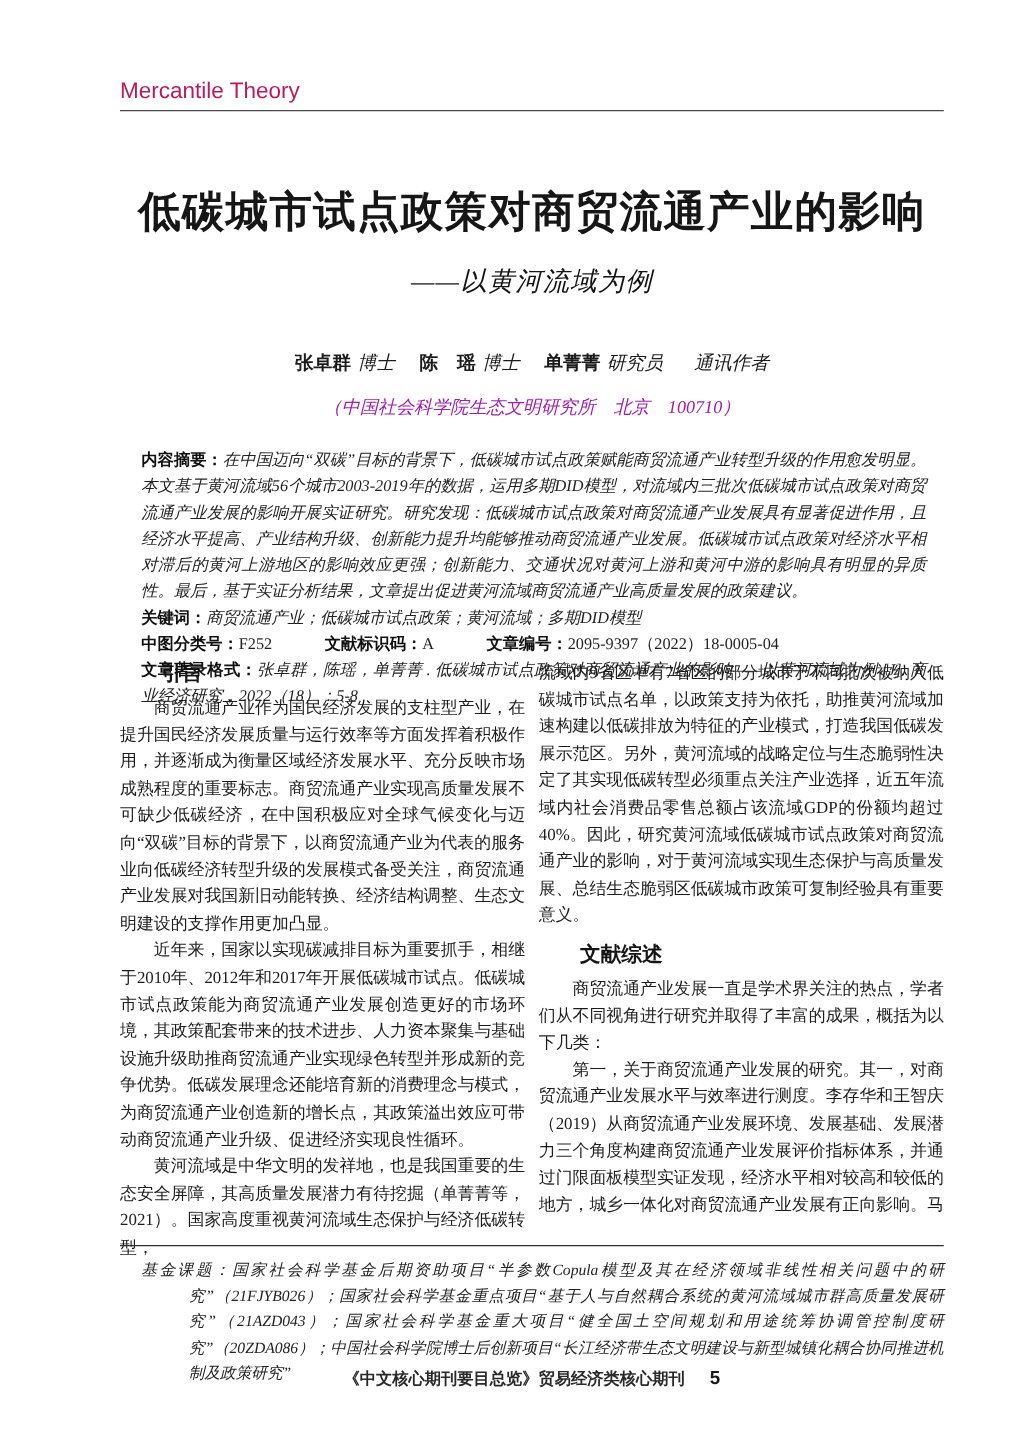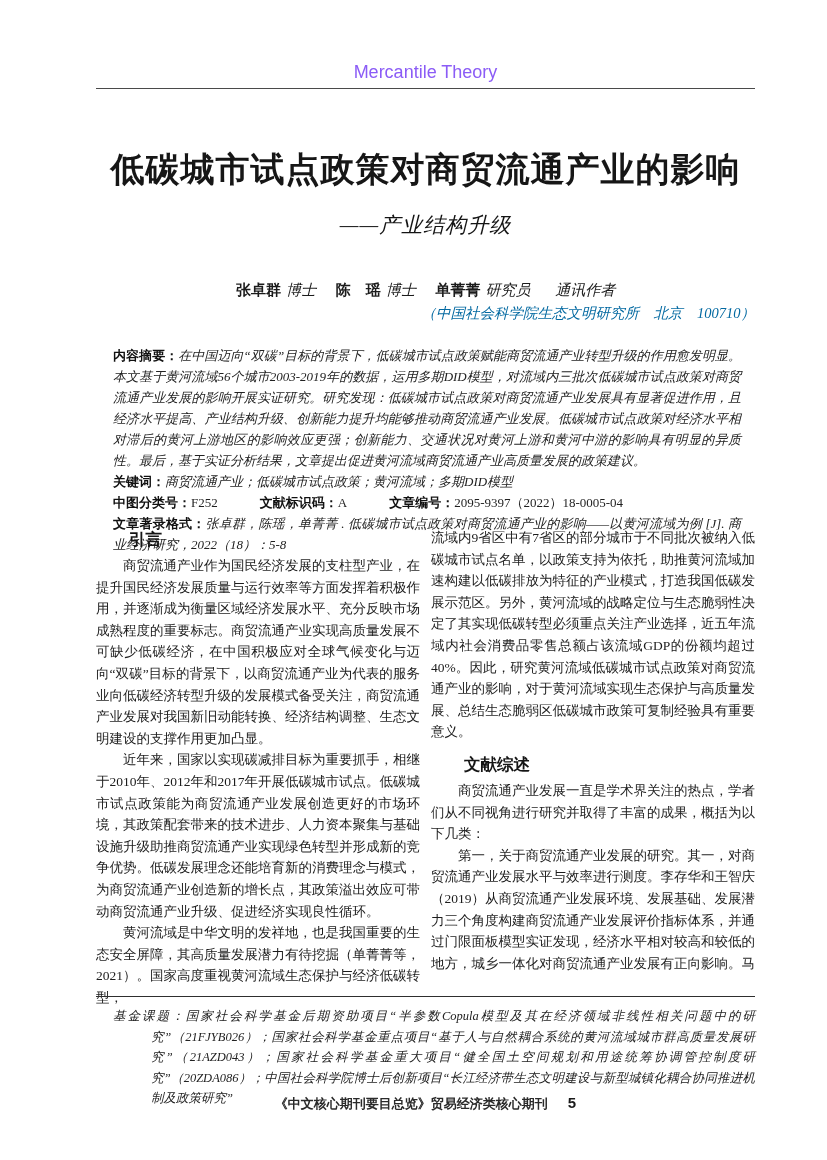--- a/index.html
+++ b/index.html
@@ -6,44 +6,44 @@
   html,body { background:#e8e8e8; }
   .page {
     position:relative; width:827px; height:1160px; margin:0 auto;
     background:#ffffff; overflow:hidden;
     font-family:"Liberation Serif","DejaVu Serif",serif; color:#1f1f1f;
   }
   .content { position:absolute; left:96px; top:0; width:659px; }
 
   
   .running-head {
-    padding-top:62px; padding-bottom:5px; text-align:center;
+    padding-top:62px; padding-bottom:5px; text-align:left;
     font-family:"Liberation Sans","DejaVu Sans",sans-serif;
-    font-size:18px; color:#8b5cf6; border-bottom:1px solid #4a4a4a;
+    font-size:18px; color:#be185d; border-bottom:1px solid #4a4a4a;
   }
 
   
   .title-main {
     margin-top:58px; text-align:center;
     font-family:"Liberation Sans","DejaVu Sans",sans-serif;
     font-size:34px; font-weight:bold; color:#161616; letter-spacing:1px;
   }
   .title-sub {
     margin-top:18px; text-align:center;
     font-style:italic; font-size:21px; color:#141414; letter-spacing:1px;
   }
   .authors-line { margin-top:42px; text-align:center; font-size:15px; color:#1b1b1b; }
   .author-group { margin:0 8px; white-space:nowrap; }
   .author-name {
     font-family:"Liberation Sans","DejaVu Sans",sans-serif;
     font-weight:bold;
     margin-top:48px;
   }
   .author-role { font-style:italic; margin-left:5px; }
-  .affiliation { margin-top:4px; text-align:right; font-style:italic; font-size:14.5px; color:#0369a1; }
+  .affiliation { margin-top:16px; text-align:center; font-style:italic; font-size:14.5px; color:#a21caf; }
 
   
   .meta-block { margin-top:22px; padding:0 14px 0 17px; font-size:13px; line-height:21px; text-align:justify; }
   .meta-label {
     font-family:"Liberation Sans","DejaVu Sans",sans-serif;
     font-weight:bold; font-style:normal; color:#111;
   }
   .kai { font-style:italic; color:#222; }
   .class-line { display:flex; }
   .class-item { margin-right:42px; white-space:nowrap; }
@@ -86,21 +86,21 @@
 <body>
 
 <div class="page">
   <div class="content">
 
     <div class="running-head">
       <span>Mercantile Theory</span>
     </div>
 
     <h1 class="title-main">低碳城市试点政策对商贸流通产业的影响</h1>
-    <div class="title-sub">——产业结构升级</div>
+    <div class="title-sub">——以黄河流域为例</div>
 
     <div class="authors-line">
       <span class="author-group"><span class="author-name">张卓群</span><span class="author-role">博士</span></span>
       <span class="author-group"><span class="author-name">陈　瑶</span><span class="author-role">博士</span></span>
       <span class="author-group"><span class="author-name">单菁菁</span><span class="author-role">研究员</span></span>
       <span class="author-group"><span class="author-role">通讯作者</span></span>
     </div>
     <div class="affiliation">（中国社会科学院生态文明研究所　北京　100710）</div>
 
     <div class="meta-block">

